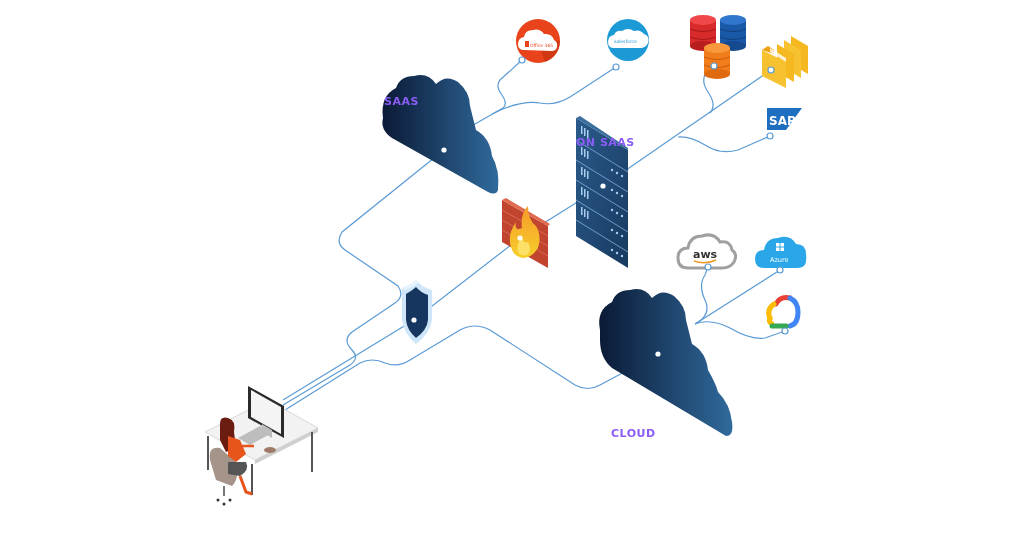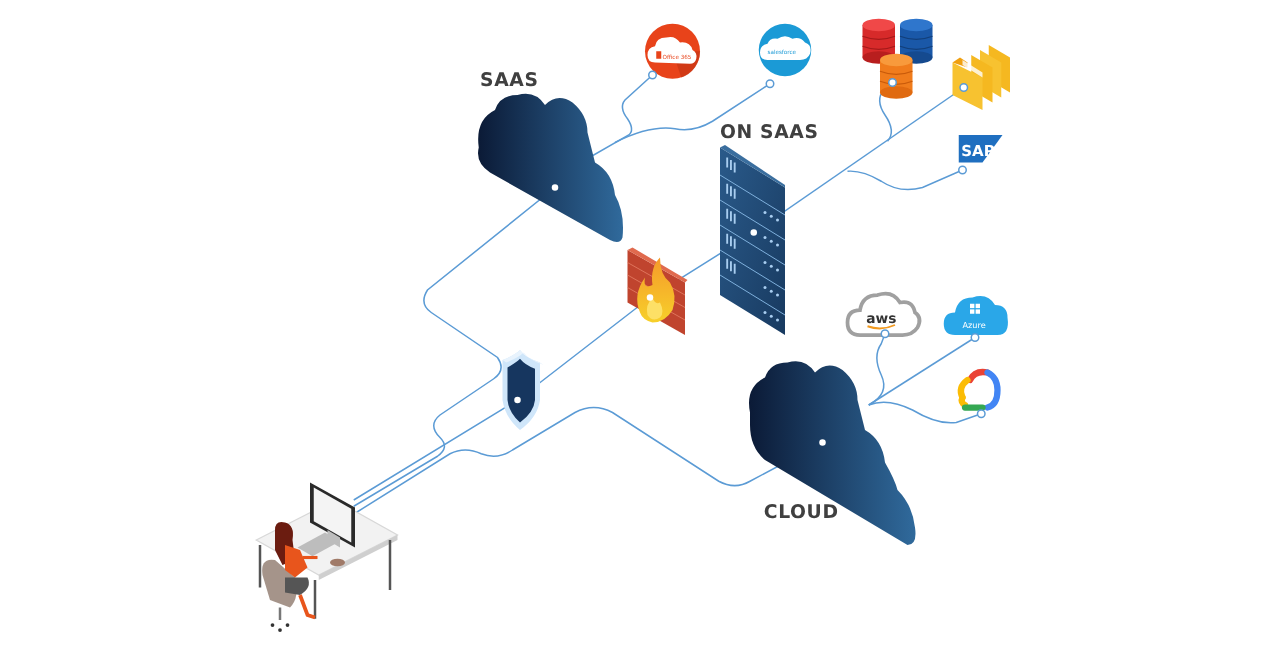--- a/index.html
+++ b/index.html
@@ -1,21 +1,21 @@
 <!DOCTYPE html>
 <html><head>
   <meta charset="utf-8">
   <style>
     html, body { margin: 0; padding: 0; background: #ffffff; }
     body { width: 1022px; height: 536px; position: relative; overflow: hidden; font-family: "DejaVu Sans", sans-serif; }
     #stage { position: absolute; left: 0; top: 0; width: 1022px; height: 536px; }
-    .label { position: absolute; font-family: "DejaVu Sans", sans-serif; font-weight: bold; font-size: 15px; color: #404040; letter-spacing: 0.5px; }
+    .label { position: absolute; font-family: "DejaVu Sans", sans-serif; font-weight: bold; font-size: 11px; color: #8b5cf6; letter-spacing: 0.5px; margin-top: 40px; }
     .lbl-saas { left: 384px; top: 55px; }
     .lbl-onprem { left: 576px; top: 96px; }
-    .lbl-cloud { left: 611px; top: 400px; }
+    .lbl-cloud { left: 611px; top: 387px; }
     svg text { font-family: "DejaVu Sans", sans-serif; }
   </style>
 </head>
 <body>
 
 <div id="stage">
   <svg width="1022" height="536" viewBox="0 0 1022 536" xmlns="http://www.w3.org/2000/svg">
     <defs>
       <linearGradient id="cloudGrad" x1="0" y1="0" x2="1" y2="0">
         <stop offset="0" stop-color="#0b1a36"></stop>

